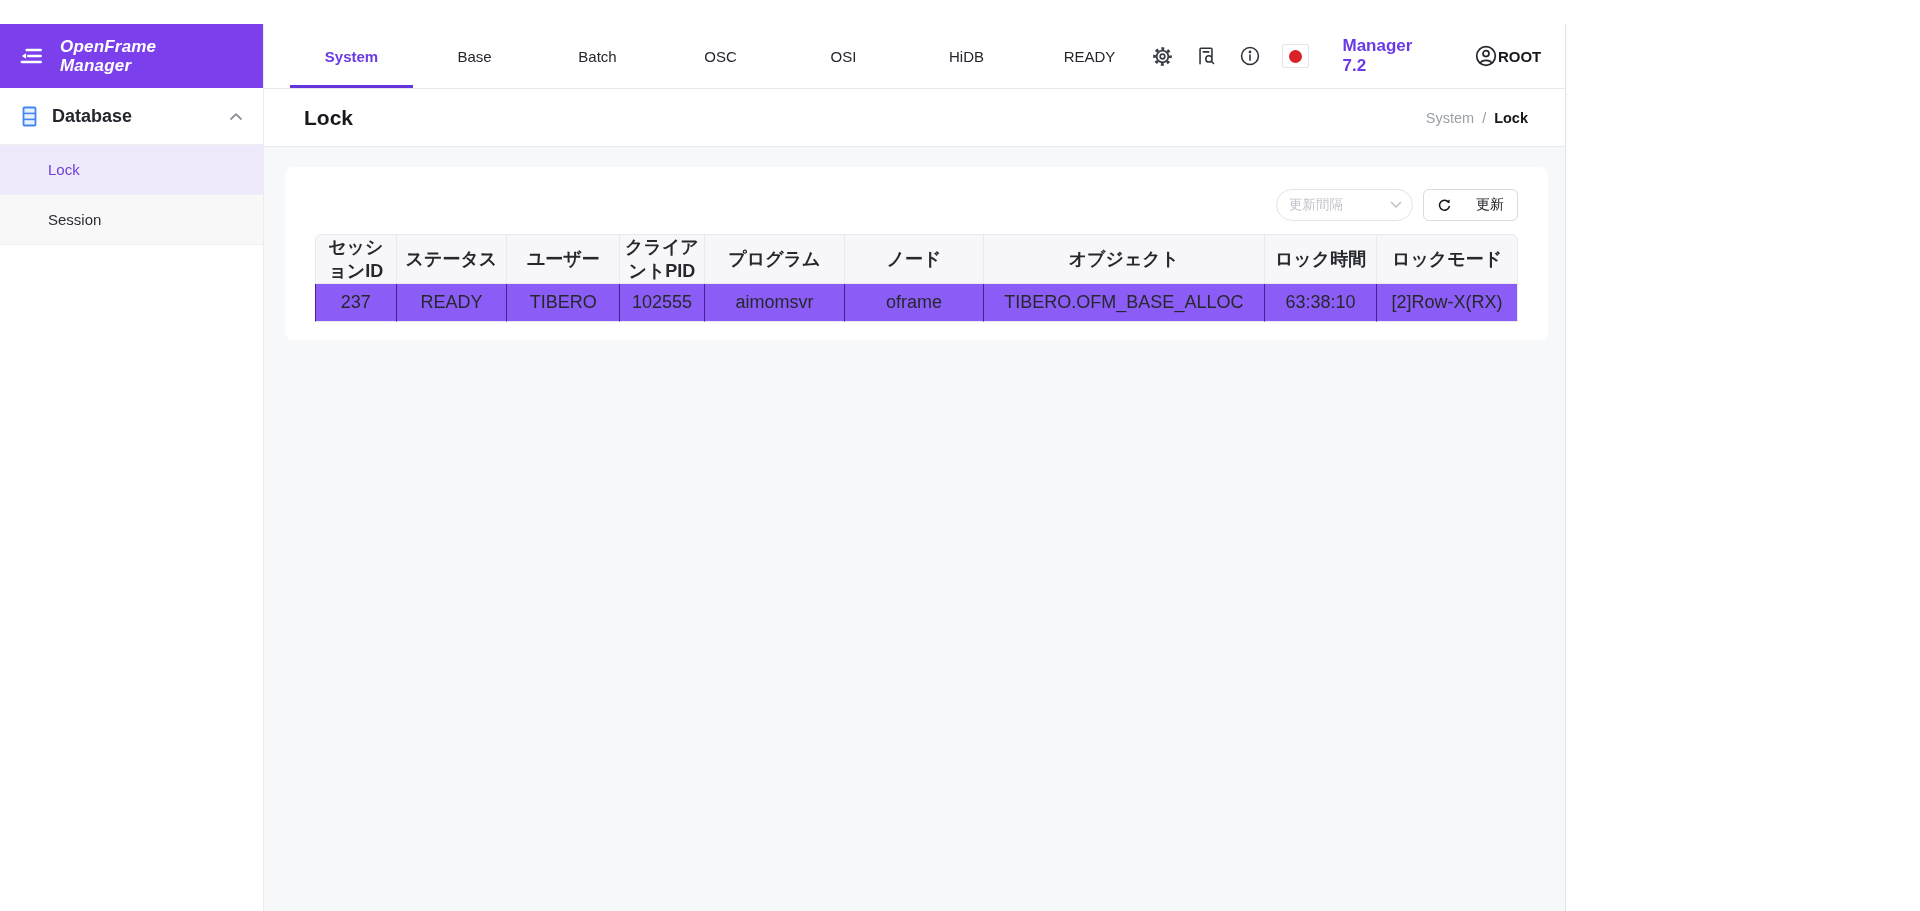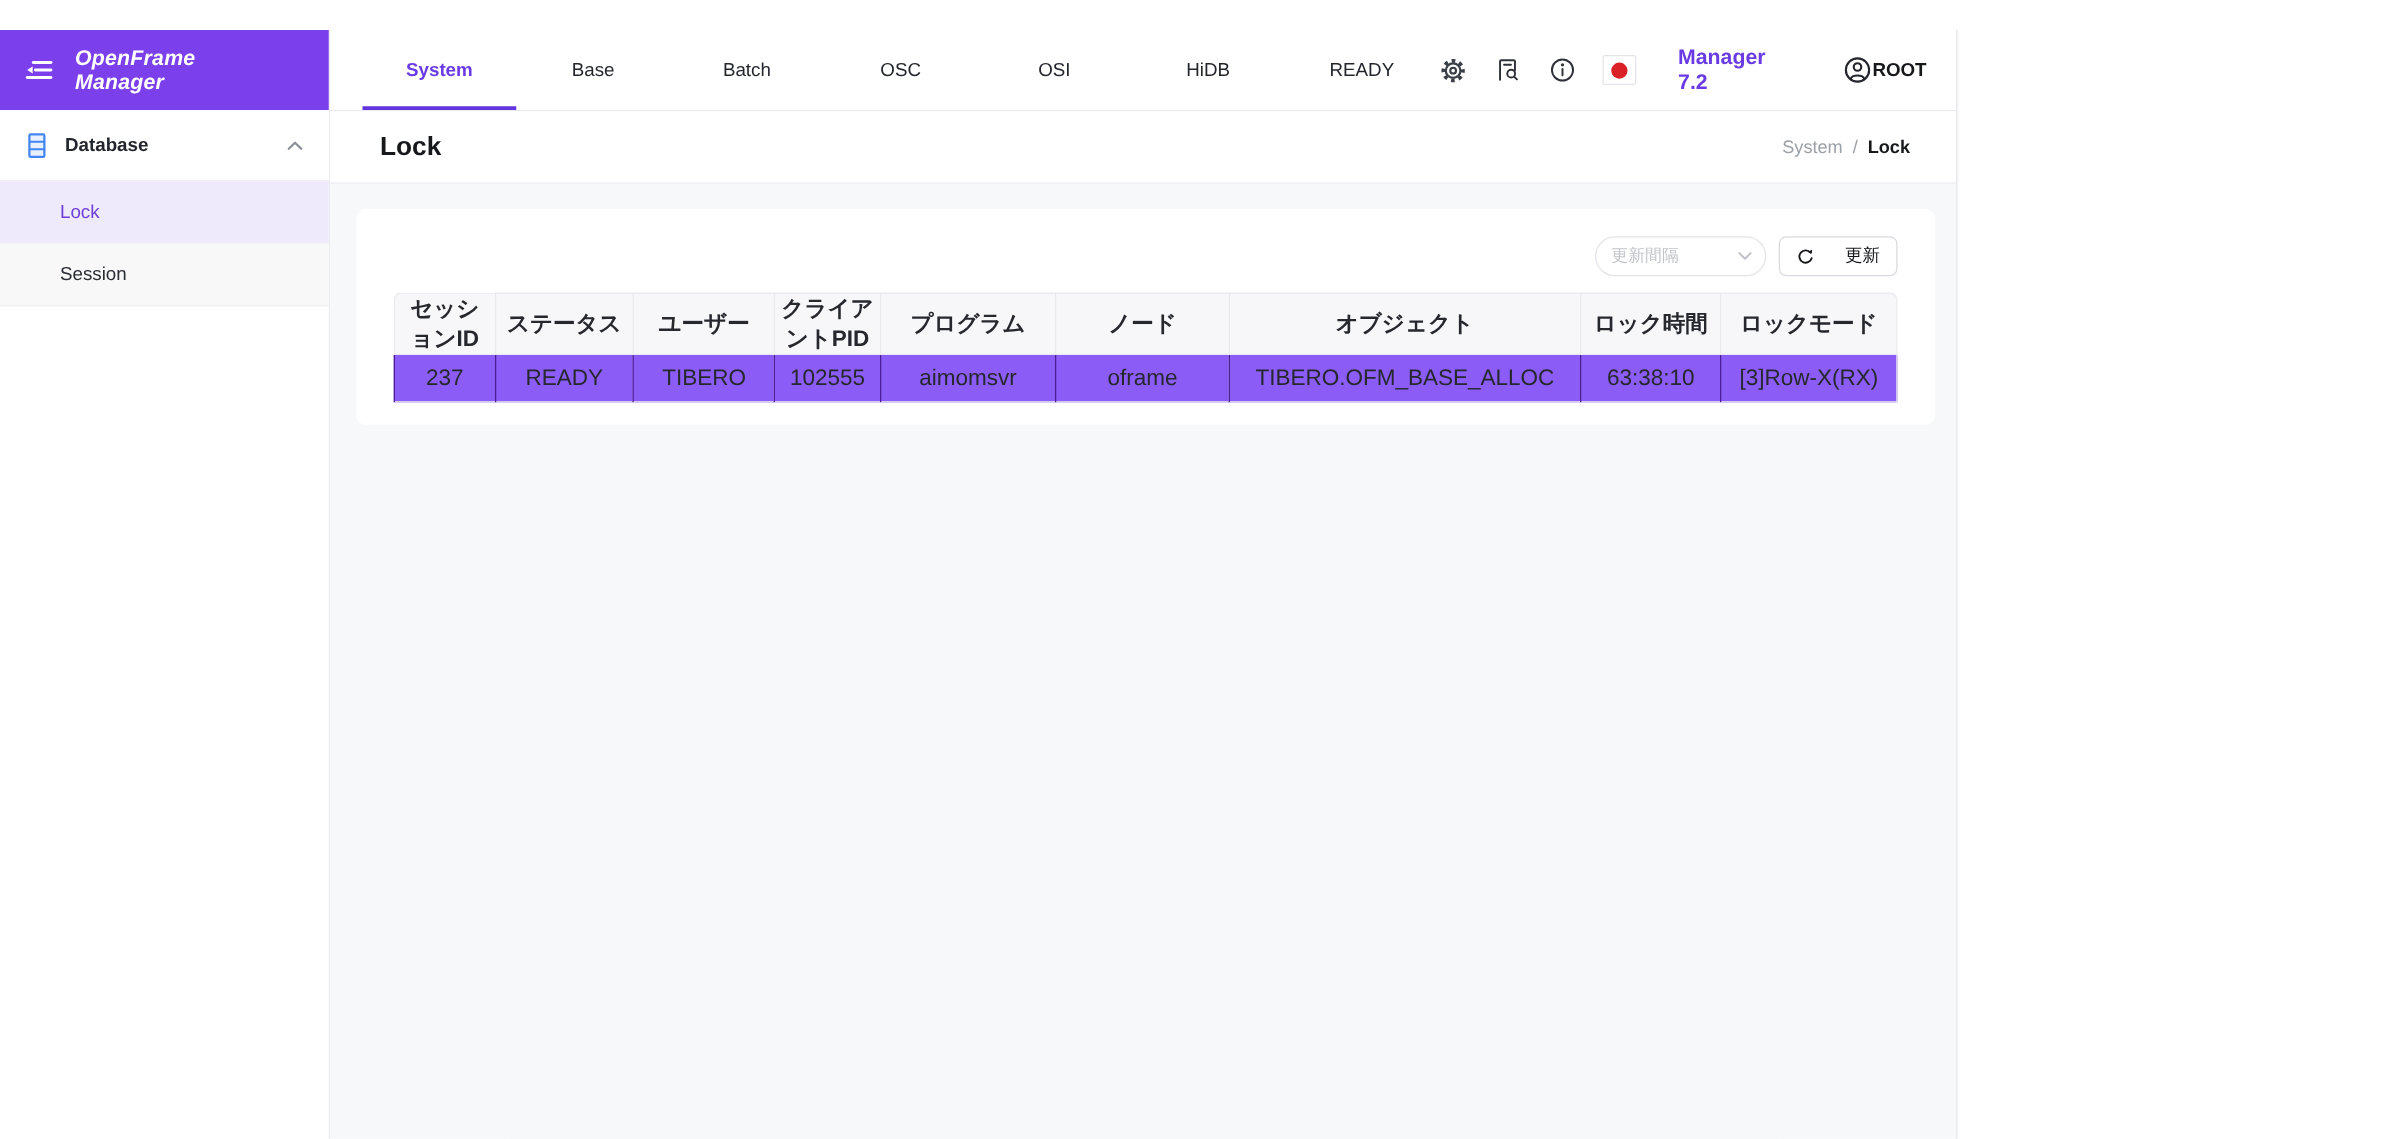--- a/index.html
+++ b/index.html
@@ -6,21 +6,21 @@
   html,body { width:1920px; height:911px; overflow:hidden; background:#fff;
     font-family:"Liberation Sans","DejaVu Sans",sans-serif; color:#1f2329; }
   .app { display:flex; width:1568px; height:911px; position:relative;margin-top:24px; }
 
   
   .sidebar { width:264px; height:100%; background:#fff; border-right:1px solid #ececef; flex:0 0 264px; }
   .logo-bar { height:64px; background:#7b40ec; display:flex; align-items:center; padding:0 16px; gap:14px; }
   .collapse-btn { width:30px; height:30px; background:transparent; border:none; cursor:pointer; display:flex; align-items:center; justify-content:center; }
   .logo-text { color:#fff; font-style:italic; font-weight:800; font-size:17px; line-height:19px; letter-spacing:.2px; }
   .menu-group-header { height:57px; display:flex; align-items:center; padding:0 20px; gap:13px; border-bottom:1px solid #f0f0f3; background:#fff; cursor:pointer; }
-  .menu-group-label { font-size:15px; font-weight:600; color:#23262c; flex:1; }
+  .menu-group-label { font-size:18px; font-weight:600; color:#23262c; flex:1; }
   .menu-item { height:50px; display:flex; align-items:center; padding-left:48px; font-size:15px; border-bottom:1px solid #f0f0f3; cursor:pointer; background:#f8f8f9; color:#2a2d33; }
   .menu-item.selected { background:#efeafb; color:#6b3fd6; }
 
   
   .main { flex:1; display:flex; flex-direction:column; min-width:0; }
 
   .topnav { height:65px; background:#fff; border-bottom:1px solid #e9eaed; display:flex; align-items:stretch; padding-left:26px; }
   .tabs { display:flex; align-items:stretch; }
   .tab { width:123px; display:flex; align-items:center; justify-content:center; font-size:15px; color:#23262d; cursor:pointer; position:relative; background:transparent; border:none; font-family:inherit; }
   .tab.active { color:#6a3be4; font-weight:600; }
@@ -222,21 +222,21 @@
           <tbody>
             <tr>
               <td>237</td>
               <td>READY</td>
               <td>TIBERO</td>
               <td>102555</td>
               <td>aimomsvr</td>
               <td>oframe</td>
               <td>TIBERO.OFM_BASE_ALLOC</td>
               <td>63:38:10</td>
-              <td>[3]Row-X(RX)</td>
+              <td>[2]Row-X(RX)</td>
             </tr>
           </tbody>
         </table>
 
       </div>
     </div>
   </div>
 
   <div class="right-edge-strip"></div>
 </div>

